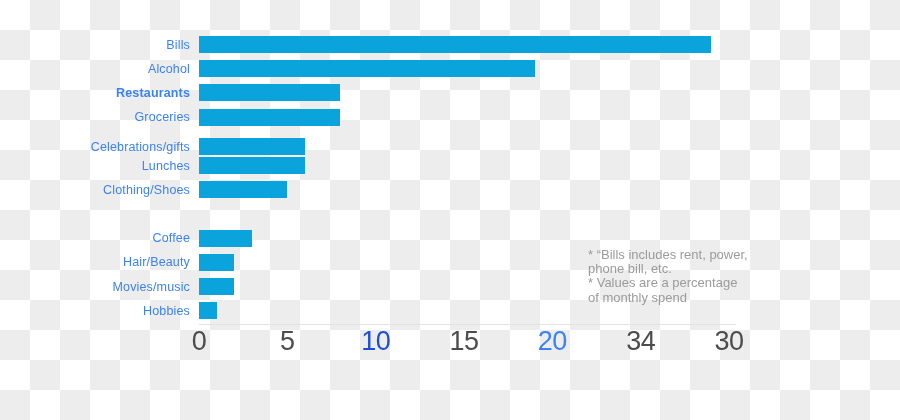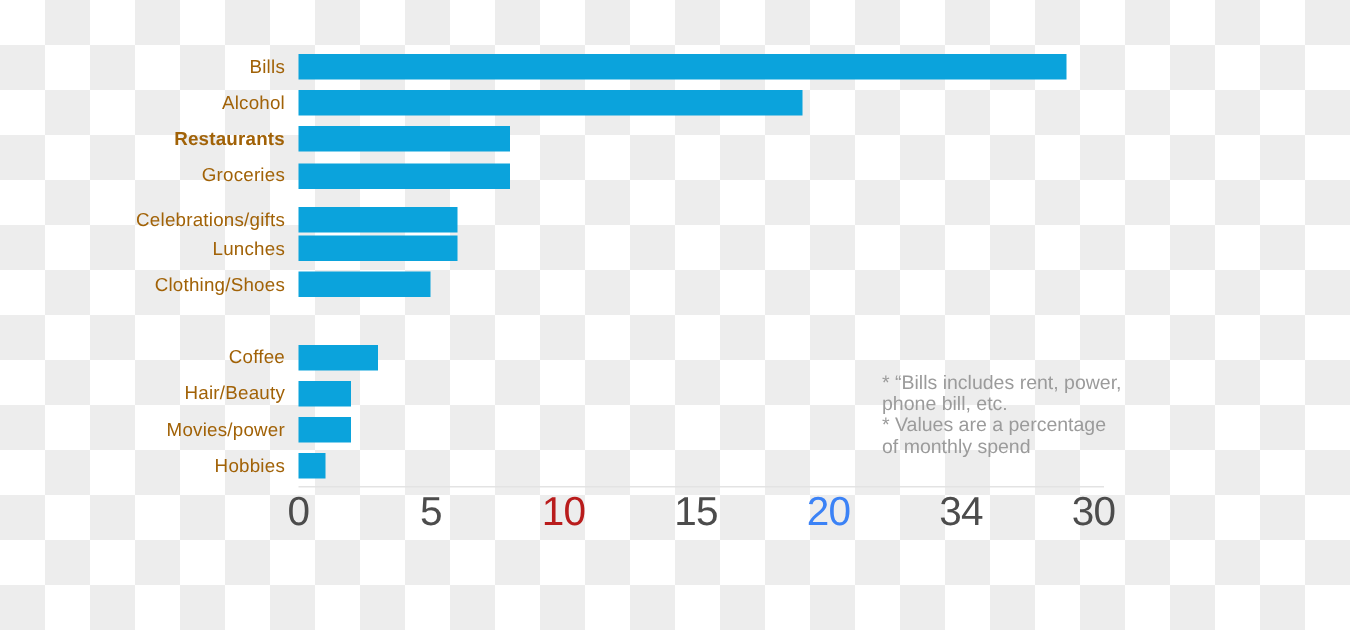--- a/index.html
+++ b/index.html
@@ -42,21 +42,21 @@
   }
 
   .bar-label {
     position: absolute;
     right: 100%;
     top: 50%;
     transform: translateY(-50%);
     margin-right: 9px;
     white-space: nowrap;
     font-size: 12.5px;
-    color: #a16207;
+    color: #3b82f6;
     letter-spacing: 0.15px;
     line-height: 1;
   }
 
   .bar-fill {
     position: absolute;
     left: 0;
     top: 0;
     height: 100%;
     background: #0ba3dc;
@@ -139,35 +139,35 @@
       </div>
       <div class="bar-row" style="top: 193.6px; width: 530px; padding-left: 23px;">
         <div class="bar-label">Coffee</div>
         <div class="bar-fill" title="Coffee: 3" style="width: 53px; background: rgb(11, 163, 220);"></div>
       </div>
       <div class="bar-row" style="top: 217.8px; width: 530px;">
         <div class="bar-label">Hair/Beauty</div>
         <div class="bar-fill" title="Hair/Beauty: 2" style="width: 35.3333px; background: rgb(11, 163, 220);"></div>
       </div>
       <div class="bar-row" style="top: 242px; width: 530px;">
-        <div class="bar-label">Movies/power</div>
+        <div class="bar-label">Movies/music</div>
         <div class="bar-fill" title="Movies/music: 2" style="width: 35.3333px; background: rgb(11, 163, 220);"></div>
       </div>
       <div class="bar-row" style="top: 266.2px; width: 530px;">
         <div class="bar-label">Hobbies</div>
         <div class="bar-fill" title="Hobbies: 1" style="width: 17.6667px; background: rgb(11, 163, 220);"></div>
       </div>
     </div>
 
   <div id="x-axis-line"></div>
 
   <div id="x-axis-ticks">
       <div class="tick-label" style="left: 0px; color: rgb(76, 76, 76);">0</div>
       <div class="tick-label" style="left: 88.3333px; color: rgb(76, 76, 76);">5</div>
-      <div class="tick-label" style="left: 176.667px; color: #b91c1c;">10</div>
+      <div class="tick-label" style="left: 176.667px; color: #1d4ed8;">10</div>
       <div class="tick-label" style="left: 265px; color: rgb(76, 76, 76);">15</div>
       <div class="tick-label" style="left: 353.333px; color: #3b82f6;">20</div>
       <div class="tick-label" style="left: 441.667px; color: rgb(76, 76, 76);">34</div>
       <div class="tick-label" style="left: 530px; color: rgb(76, 76, 76);">30</div>
     </div>
 
   <div id="footnote">* “Bills includes rent, power,
 phone bill, etc.
 * Values are a percentage
 of monthly spend</div>

